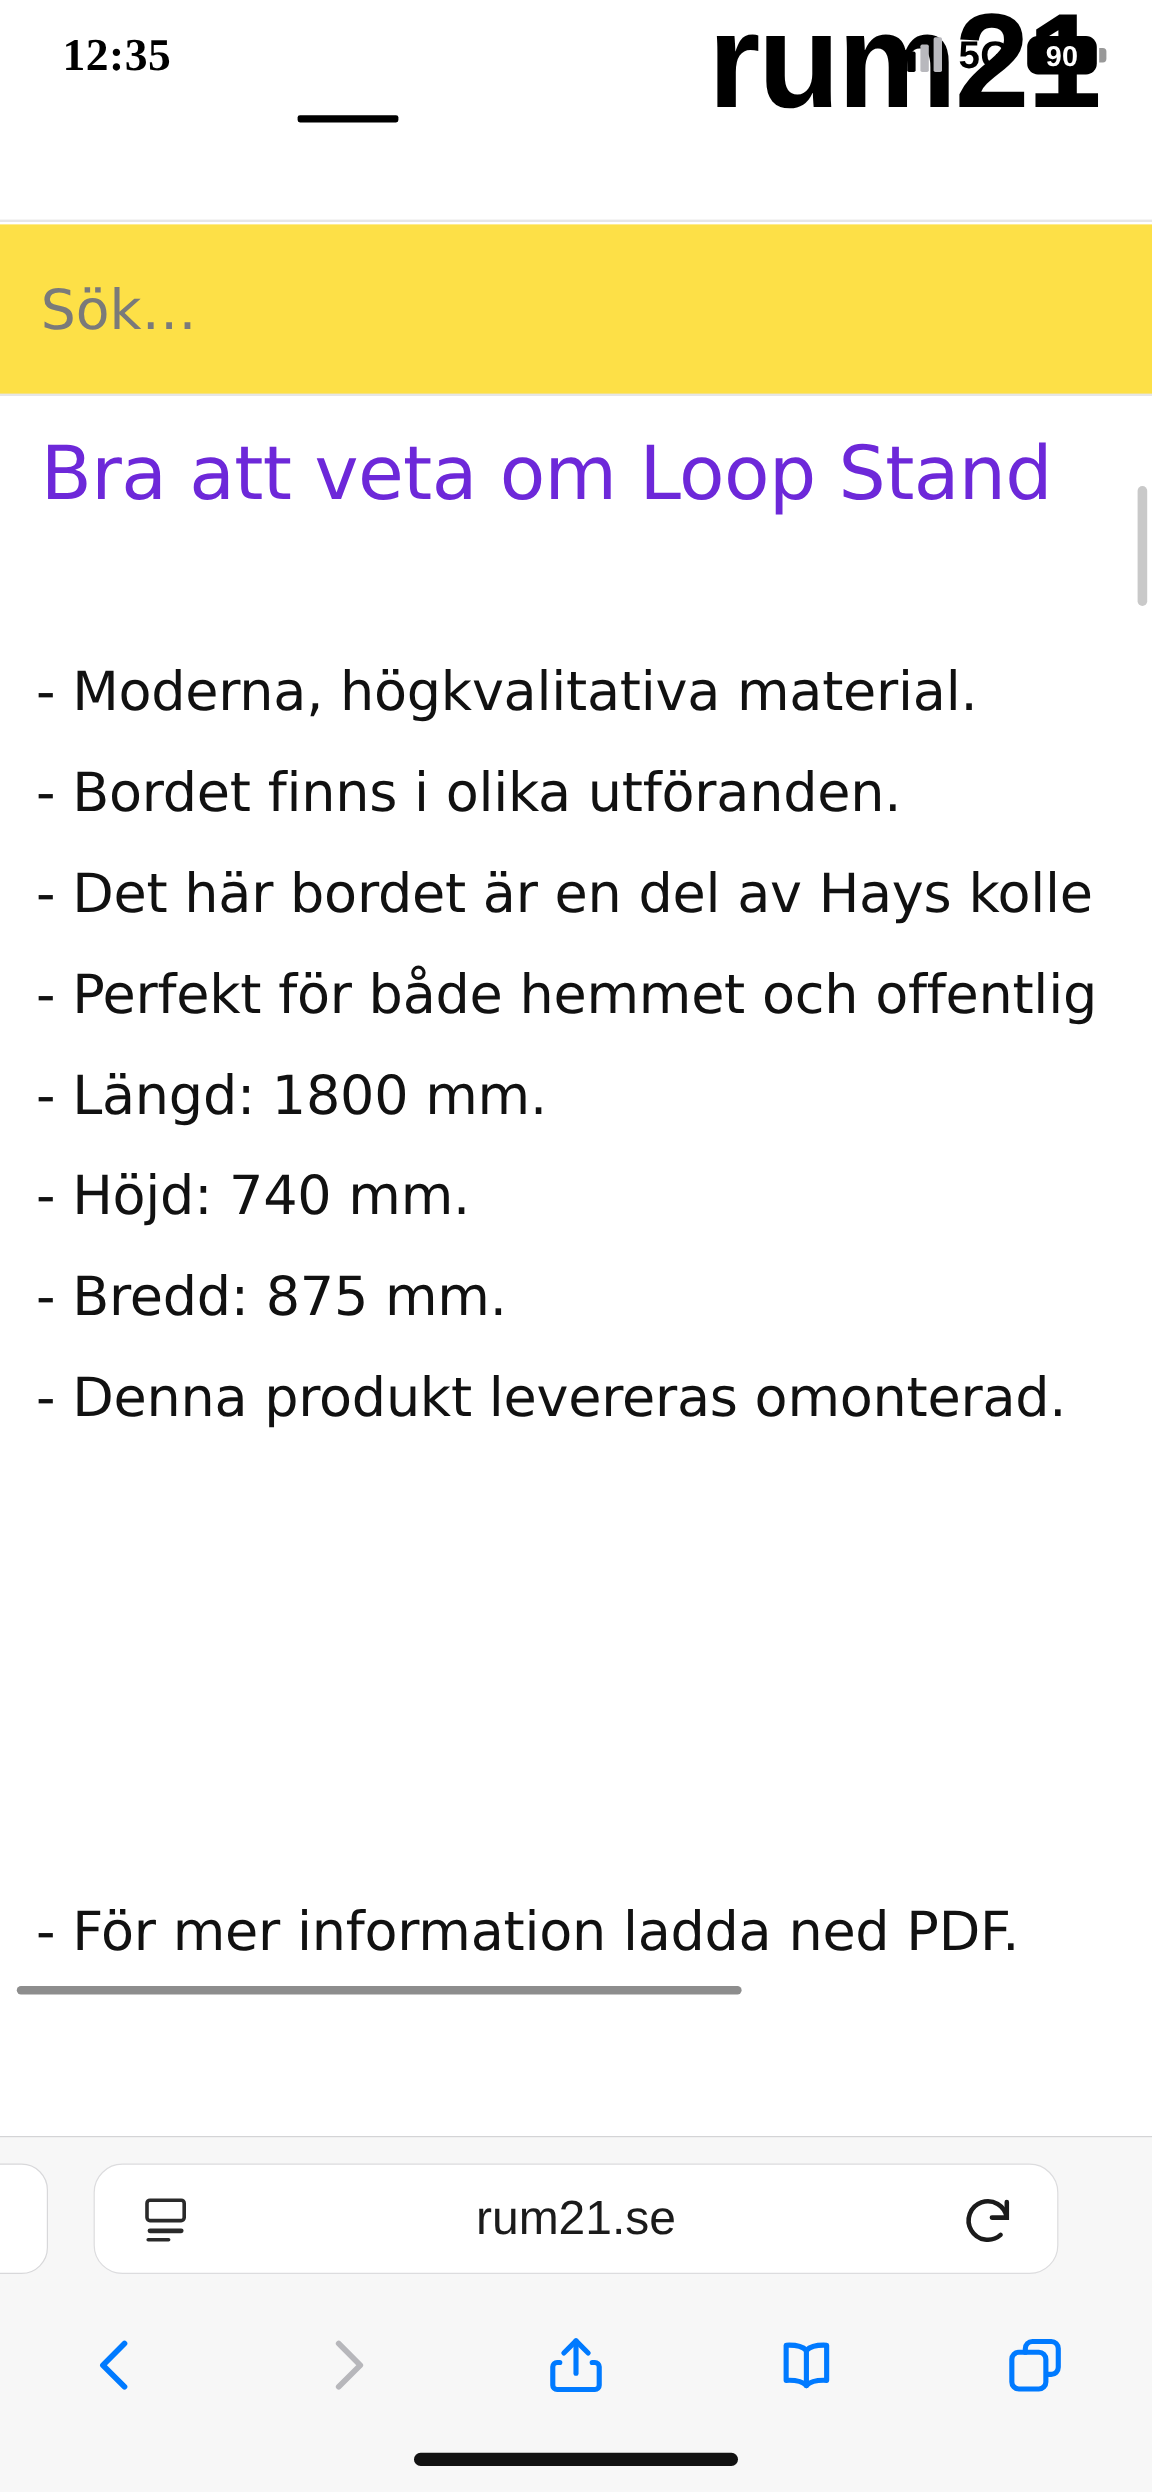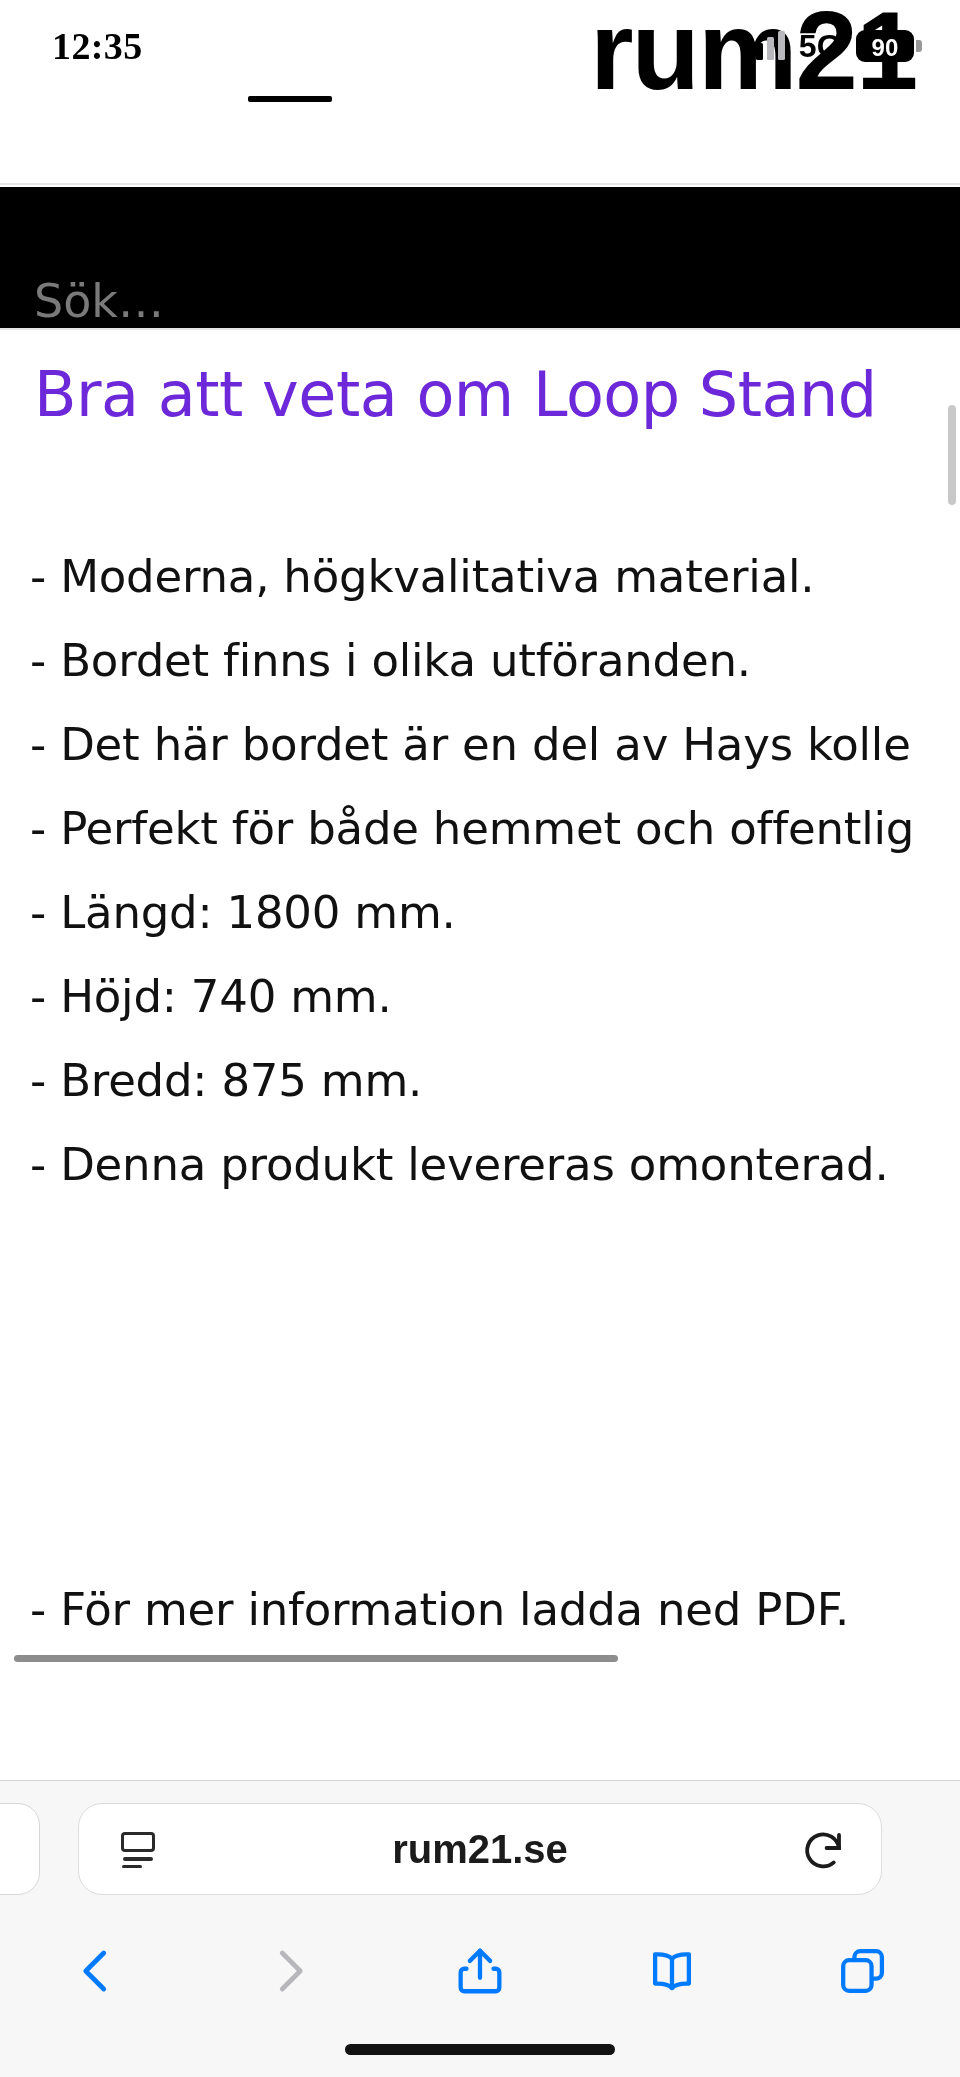--- a/index.html
+++ b/index.html
@@ -127,23 +127,23 @@
   }
 
   
   .search-row {
     position: absolute;
     top: 187px; left: 0;
     width: 960px;
     height: 143px;
     border-bottom: 2px solid #e6e6e6;
     display: flex;
-    align-items: flex-end;
+    align-items: center;
     padding-left: 34px;
-    background: #000000;
+    background: #fde047;
     z-index: 9;
   }
   .search-input {
     border: none;
     outline: none;
     background: transparent;
     font-size: 46px;
     color: #7a7a7a;
     font-family: "DejaVu Sans", sans-serif;
     width: 800px;
@@ -263,21 +263,20 @@
     border-radius: 24px;
     display: flex;
     align-items: center;
   }
   .url-text {
     flex: 1;
     text-align: center;
     font-size: 40px;
     color: #1b1b1b;
     font-family: "Liberation Sans", sans-serif;
-    font-weight: bold;
   }
   .aa-icon {
     position: absolute;
     left: 36px;
     top: 24px;
     width: 46px;
     height: 44px;
     display: flex;
     flex-direction: column;
     justify-content: center;

